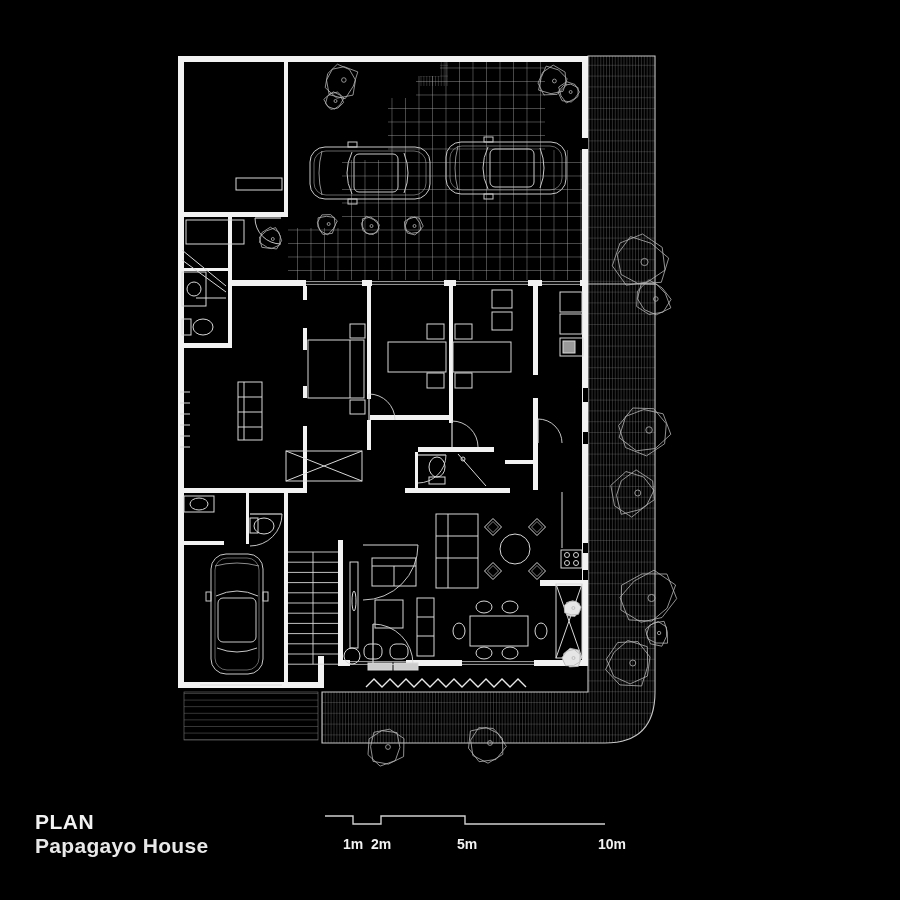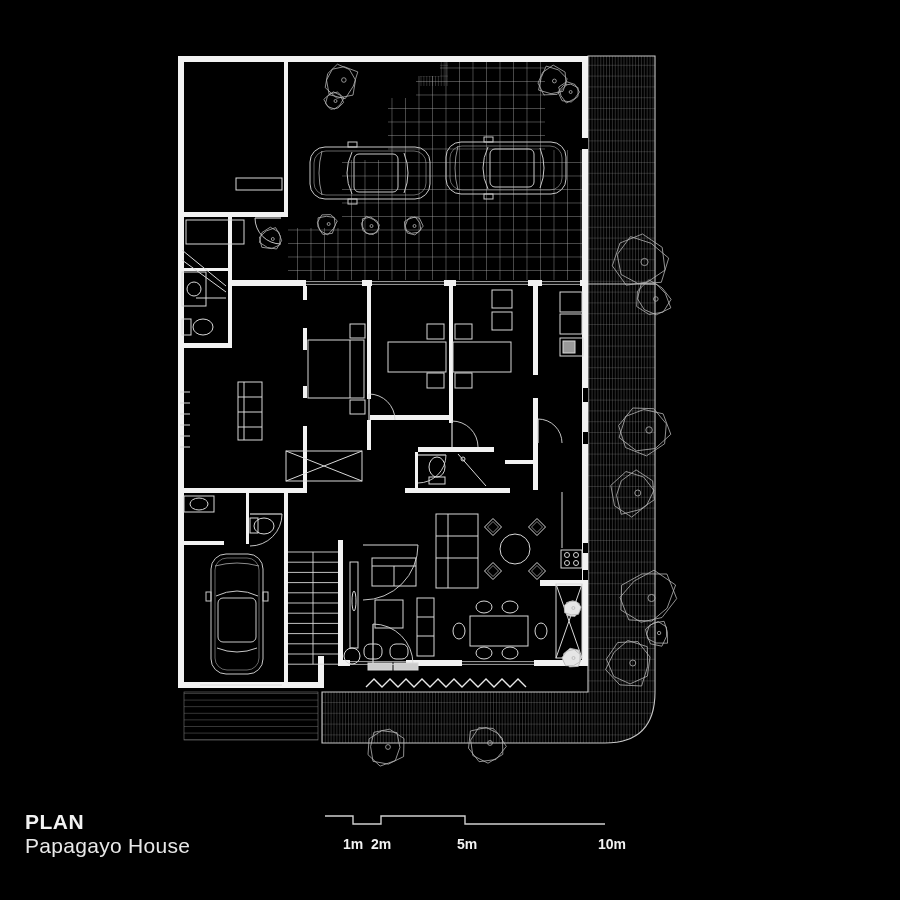--- a/index.html
+++ b/index.html
@@ -1,21 +1,21 @@
 <!DOCTYPE html>
 <html><head>
 <meta charset="utf-8">
 <style>
   html,body{margin:0;padding:0;background:#000;}
   .stage{position:relative;width:900px;height:900px;background:#000;overflow:hidden;
          font-family:"Liberation Sans",sans-serif;}
   svg{position:absolute;left:0;top:0;}
-  .title-block{position:absolute;left:25px;top:810px;color:#f2f2f2;line-height:1.15;}
+  .title-block{position:absolute;left:35px;top:810px;color:#f2f2f2;line-height:1.15;}
   .title-main{font-size:21px;font-weight:bold;letter-spacing:.5px;}
-  .title-sub{font-size:21px;font-weight:normal;color:#e8e8e8;letter-spacing:.3px;}
+  .title-sub{font-size:21px;font-weight:bold;color:#e8e8e8;letter-spacing:.3px;}
 </style>
 </head>
 <body>
 
 <div class="stage">
   <svg id="plan-svg" width="900" height="900" viewBox="0 0 900 900">
     <defs>
       <pattern id="tileGrid" width="13.5" height="13.5" patternUnits="userSpaceOnUse">
         <path d="M13.5,0 L0,0 0,13.5" fill="none" stroke="#aeaeae" stroke-width="0.8"></path>
       </pattern>

